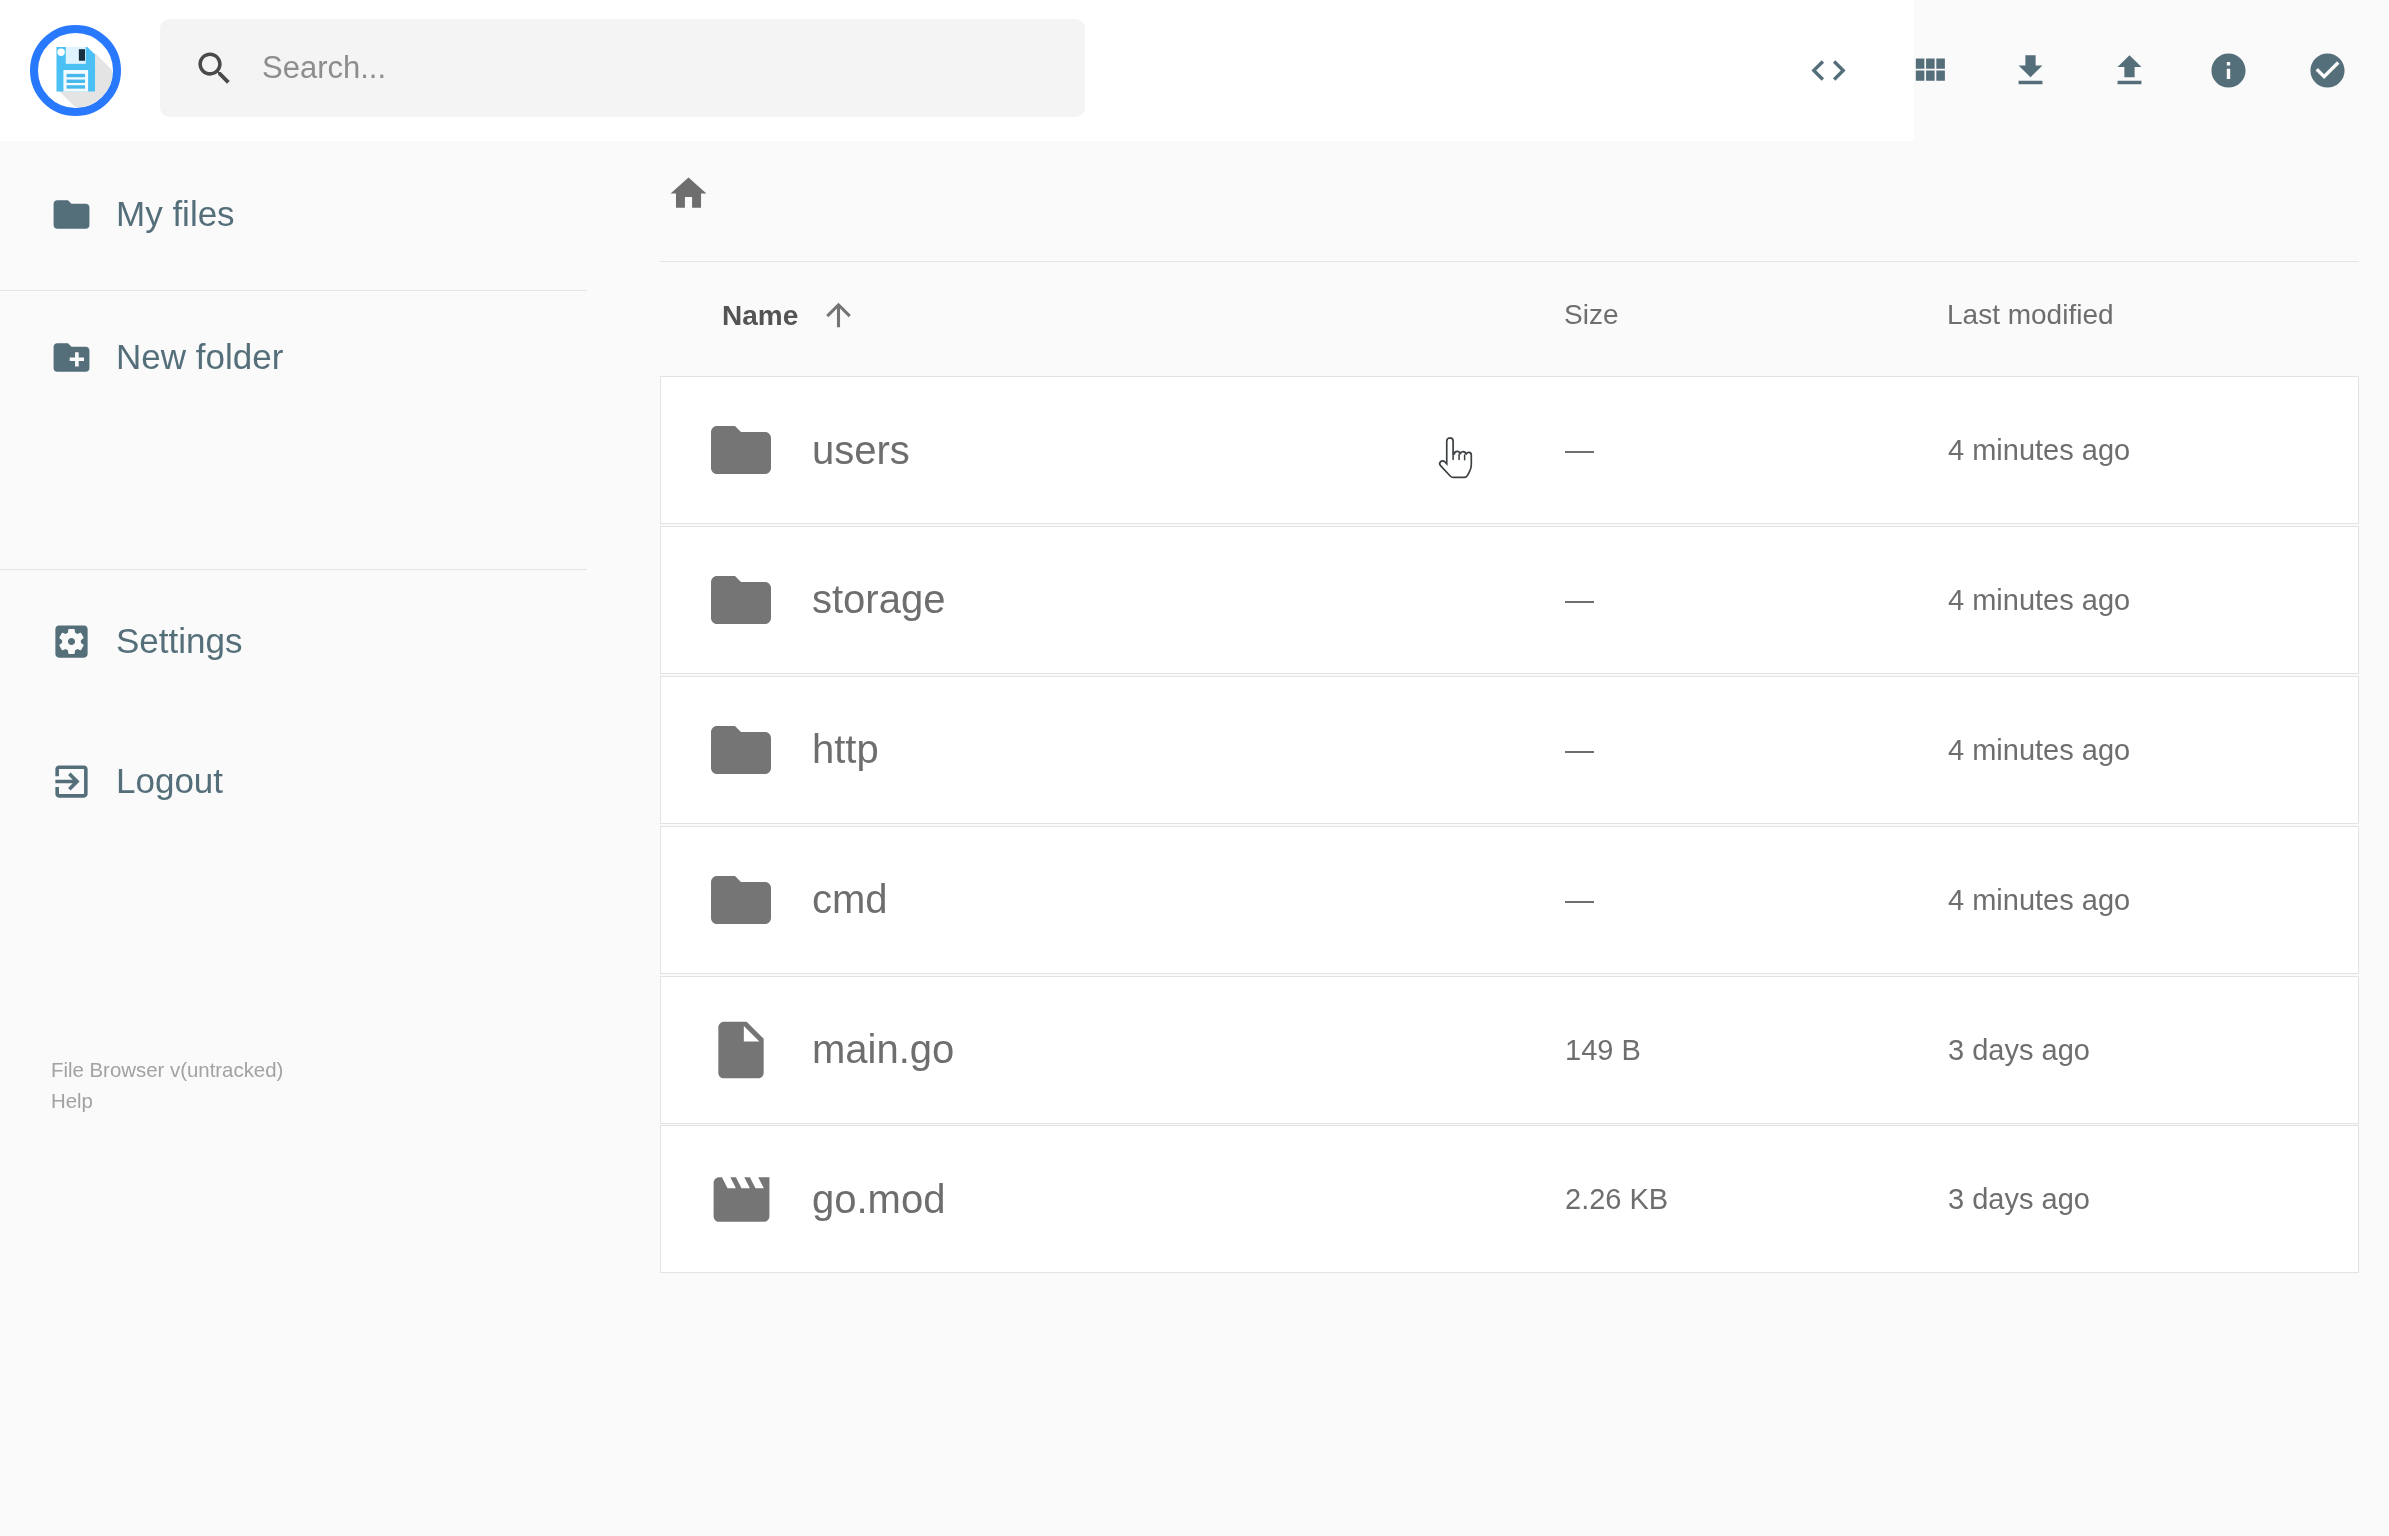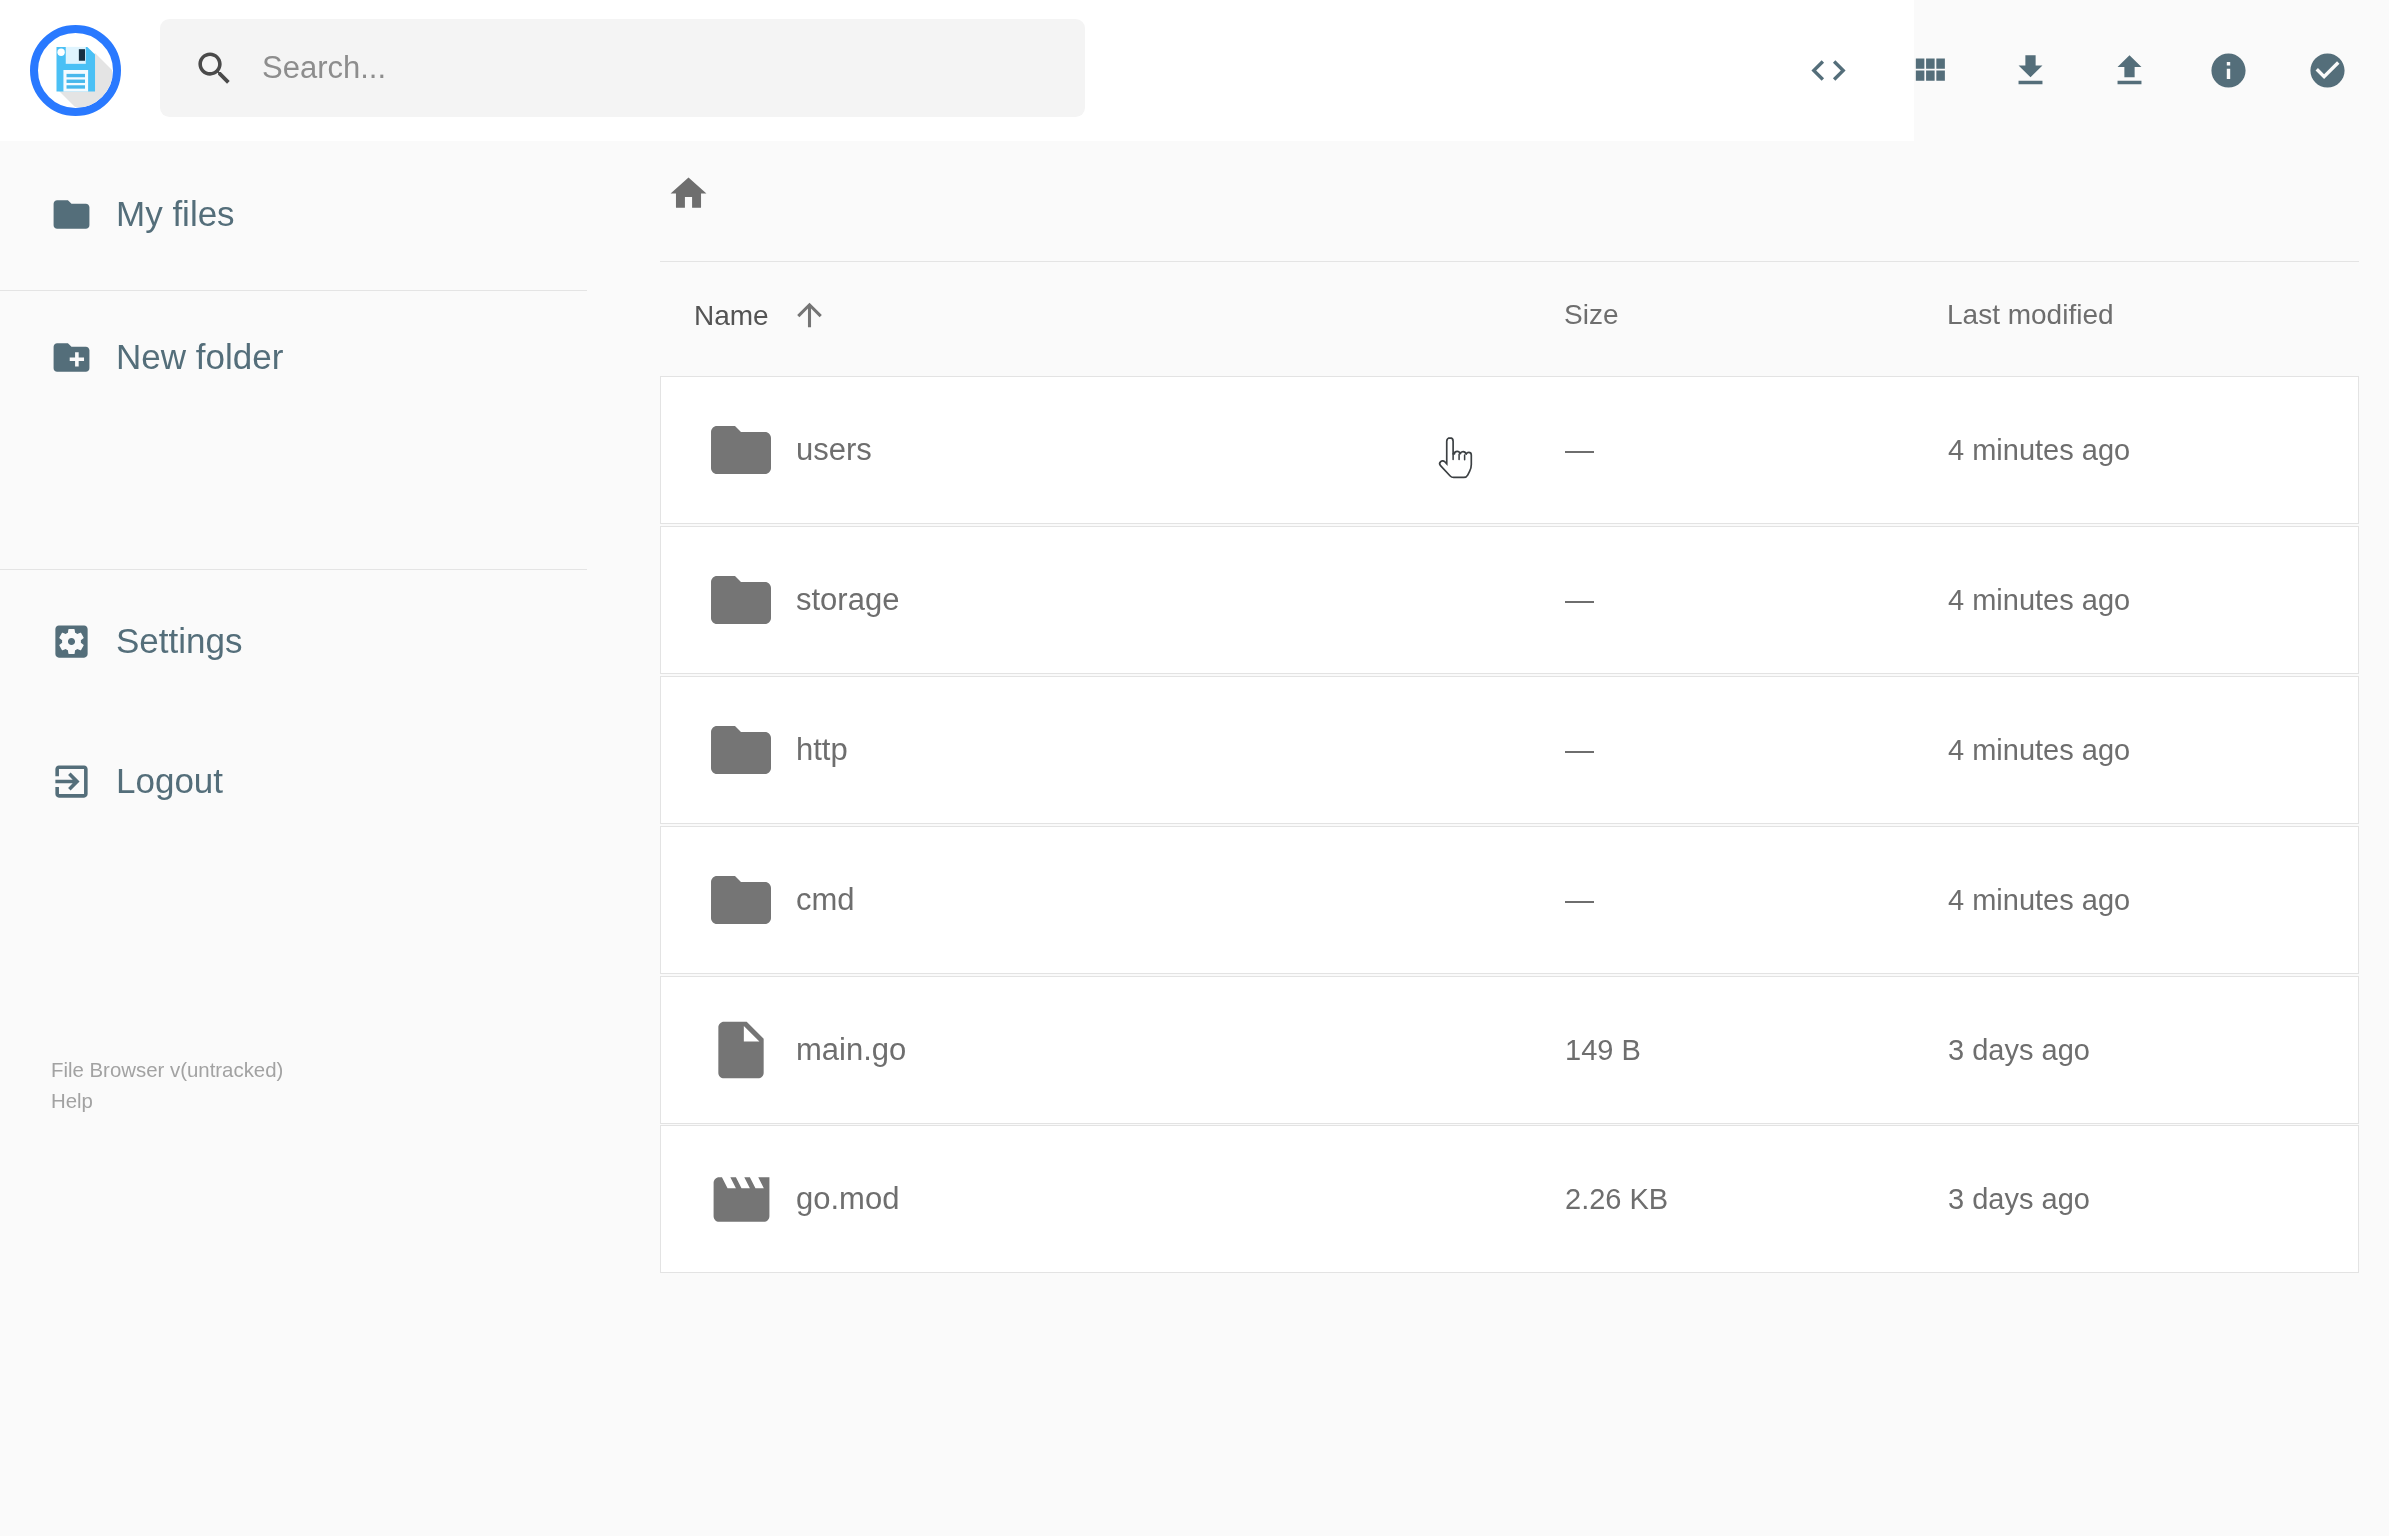--- a/index.html
+++ b/index.html
@@ -58,40 +58,40 @@
   
   .breadcrumb-home { position: absolute; left: 667px; top: 172px; width: 43px; height: 43px; color: #6e6e6e; cursor: pointer; }
   .breadcrumb-home svg { width: 43px; height: 43px; }
   .main-divider { position: absolute; top: 261px; left: 660px; width: 1699px; border-top: 0.9px solid #e4e4e4; }
 
   .col-headers { position: absolute; left: 660px; top: 289px; width: 1699px; height: 52px; }
   .col-name {
     position: absolute; left: 34px; top: 50%; transform: translateY(-50%);
     display: flex; align-items: center; cursor: pointer;
   }
-  .col-name .t { font-size: 28px; font-weight: normal; color: #545454; }
+  .col-name .t { font-size: 28px; font-weight: bold; color: #545454; margin-left: 28px; }
   .col-name .arrow { width: 37px; height: 37px; margin-left: 22px; color: #757575; }
   .col-size, .col-mod {
     position: absolute; top: 50%; transform: translateY(-50%);
     font-size: 28px; color: #6e6e6e; cursor: pointer;
   }
   .col-size { left: 904px; }
   .col-mod { left: 1287px; }
 
   .listing { position: absolute; left: 660px; top: 376px; width: 1699px; }
   .row {
     position: relative; width: 1699px; height: 148px; margin-bottom: 1.9px;
     background: #ffffff; border: 0.9px solid #e3e3e3;
     display: flex; align-items: center; cursor: pointer;
   }
   .row .icon-box {
     margin-left: 43px; width: 74px; height: 74px; flex: 0 0 74px;
     display: flex; align-items: center; justify-content: center; color: #757575;
   }
-  .row .fname { margin-left: 18px; font-size: 31px; color: #6e6e6e; }
+  .row .fname { margin-left: 34px; font-size: 40px; color: #6e6e6e; }
   .row .fsize, .row .fmod {
     position: absolute; top: 50%; transform: translateY(-50%);
     font-size: 29px; color: #6e6e6e;
   }
   .row .fsize { left: 904px; }
   .row .fmod { left: 1287px; }
 
   .cursor { position: absolute; left: 1433px; top: 433px; width: 43px; height: 54px; pointer-events: none; z-index: 50; }
 </style>
 </head>

